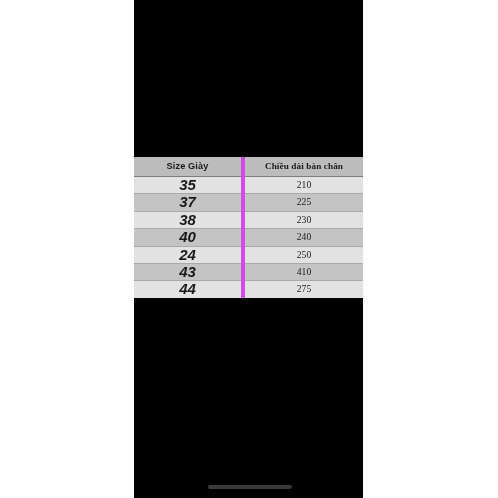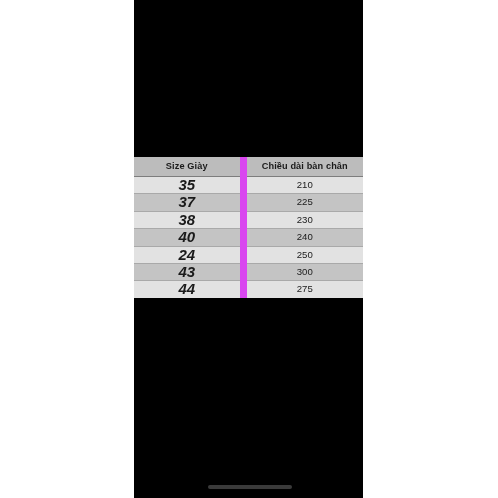--- a/index.html
+++ b/index.html
@@ -46,29 +46,30 @@
   #size-table col.col-len   { width: 120px; }
 
   #size-table th,
   #size-table td {
     padding: 0;
     height: 16.4px;
     line-height: 16.4px;
     text-align: center;
     vertical-align: middle;
     color: #1a1a1a;
-    border-right: 7px solid #d946ef;
+    border-right: 4px solid #d946ef;
     border-bottom: 1px solid #a9a9a9;
     white-space: nowrap;
     overflow: hidden;
   }
 
   #size-table th:last-child,
   #size-table td:last-child {
     border-right: none;
+    font-family: Liberation Serif, serif;
   }
 
   
   #size-table thead th {
     background: #bcbcbc;
     font-weight: bold;
     font-size: 9.2px;
     height: 19px;
     line-height: 19px;
     border-bottom: 1px solid #7d7d7d;
@@ -140,21 +141,21 @@
         <tr>
           <td class="cell-size">40</td>
           <td class="cell-len">240</td>
         </tr>
         <tr>
           <td class="cell-size">24</td>
           <td class="cell-len">250</td>
         </tr>
         <tr>
           <td class="cell-size">43</td>
-          <td class="cell-len">300</td>
+          <td class="cell-len">410</td>
         </tr>
         <tr>
           <td class="cell-size">44</td>
           <td class="cell-len">275</td>
         </tr>
       </tbody>
   </table>
 
   <div id="home-indicator"></div>
 

